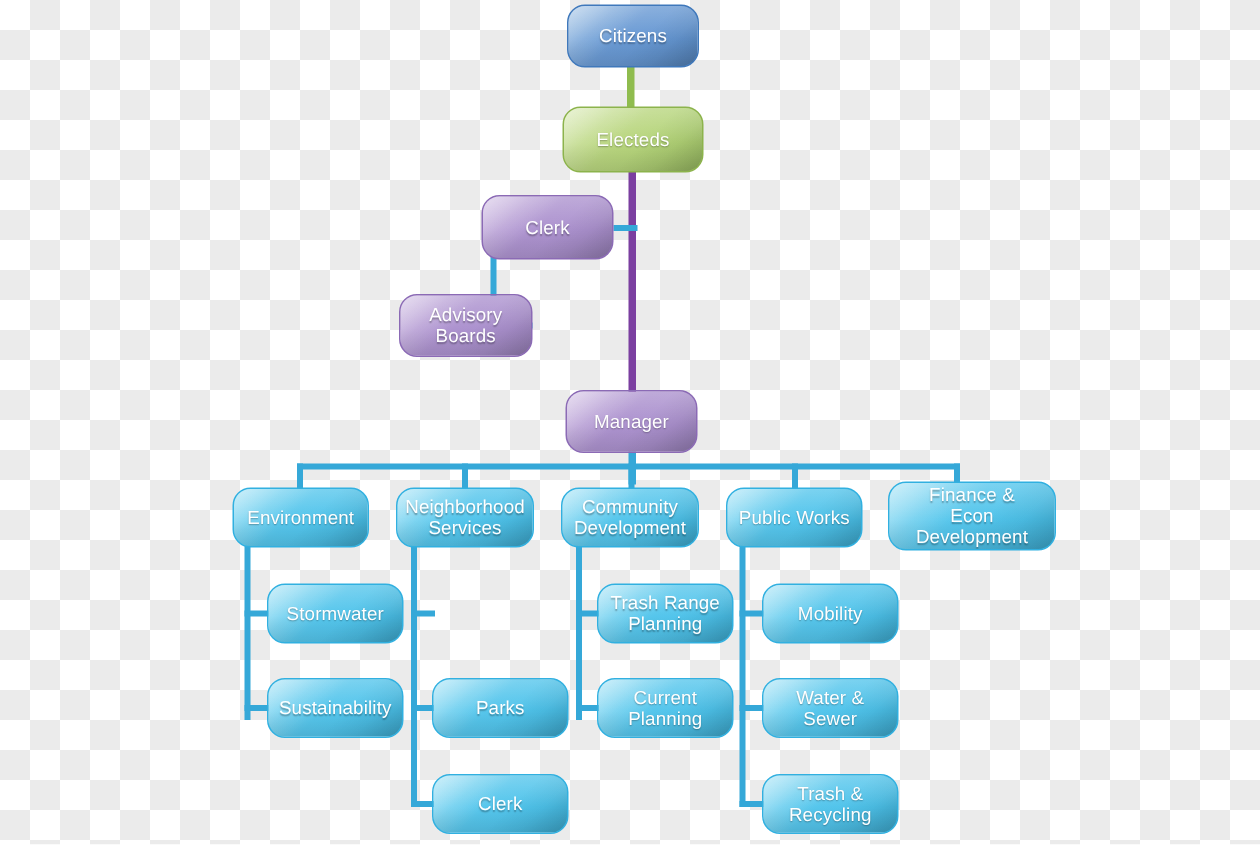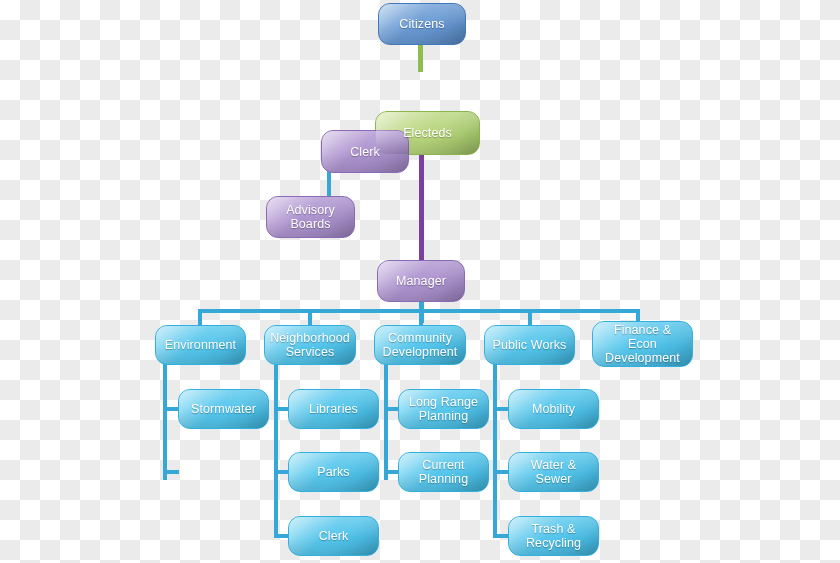--- a/index.html
+++ b/index.html
@@ -131,21 +131,21 @@
 
   <div class="conn" style="left:493px; top:364px; width:4px; height:174px;"></div>
   <div class="conn" style="left:493px; top:407px; width:16px; height:4px;"></div>
   <div class="conn" style="left:493px; top:470px; width:16px; height:4px;"></div>
   <div class="conn" style="left:493px; top:534px; width:16px; height:4px;"></div>
 
   <div class="node blue" style="left:378px; top:3px; width:88px; height:42px;">
     <span class="lbl">Citizens</span>
   </div>
 
-  <div class="node green" style="left:375px; top:71px; width:105px; height:44px;margin-top:40px;">
+  <div class="node green" style="left:375px; top:71px; width:94px; height:44px;">
     <span class="lbl">Electeds</span>
   </div>
 
   <div class="node purple" style="left:321px; top:130px; width:88px; height:43px;text-align:center;">
     <span class="lbl">Clerk</span>
   </div>
 
   <div class="node purple" style="left:266px; top:196px; width:89px; height:42px;">
     <span class="lbl">
       <span>Advisory</span><br>
@@ -172,48 +172,48 @@
     <span class="lbl">
       <span>Community</span><br>
       <span>Development</span>
     </span>
   </div>
 
   <div class="node cyan" style="left:484px; top:325px; width:91px; height:40px;">
     <span class="lbl">Public Works</span>
   </div>
 
-  <div class="node cyan" style="left:592px; top:321px; width:101px; height:46px;">
+  <div class="node cyan" style="left:592px; top:321px; width:112px; height:46px;">
     <span class="lbl">
       <span>Finance &amp;</span><br>
       <span>Econ</span><br>
       <span>Development</span>
     </span>
   </div>
 
   <div class="node cyan" style="left:178px; top:389px; width:91px; height:40px;">
     <span class="lbl">Stormwater</span>
   </div>
 
-
-  <div class="node cyan" style="left:288px; top:389px; width:91px; height:40px;">
-    <span class="lbl">Libraries</span>
-  </div>
+  <div class="node cyan" style="left:178px; top:452px; width:91px; height:40px;">
+    <span class="lbl">Sustainability</span>
+  </div>
+
 
   <div class="node cyan" style="left:288px; top:452px; width:91px; height:40px;">
     <span class="lbl">Parks</span>
   </div>
 
   <div class="node cyan" style="left:288px; top:516px; width:91px; height:40px;">
     <span class="lbl">Clerk</span>
   </div>
 
   <div class="node cyan" style="left:398px; top:389px; width:91px; height:40px;">
     <span class="lbl">
-      <span>Long Range</span><br>
+      <span>Trash Range</span><br>
       <span>Planning</span>
     </span>
   </div>
 
   <div class="node cyan" style="left:398px; top:452px; width:91px; height:40px;">
     <span class="lbl">
       <span>Current</span><br>
       <span>Planning</span>
     </span>
   </div>

